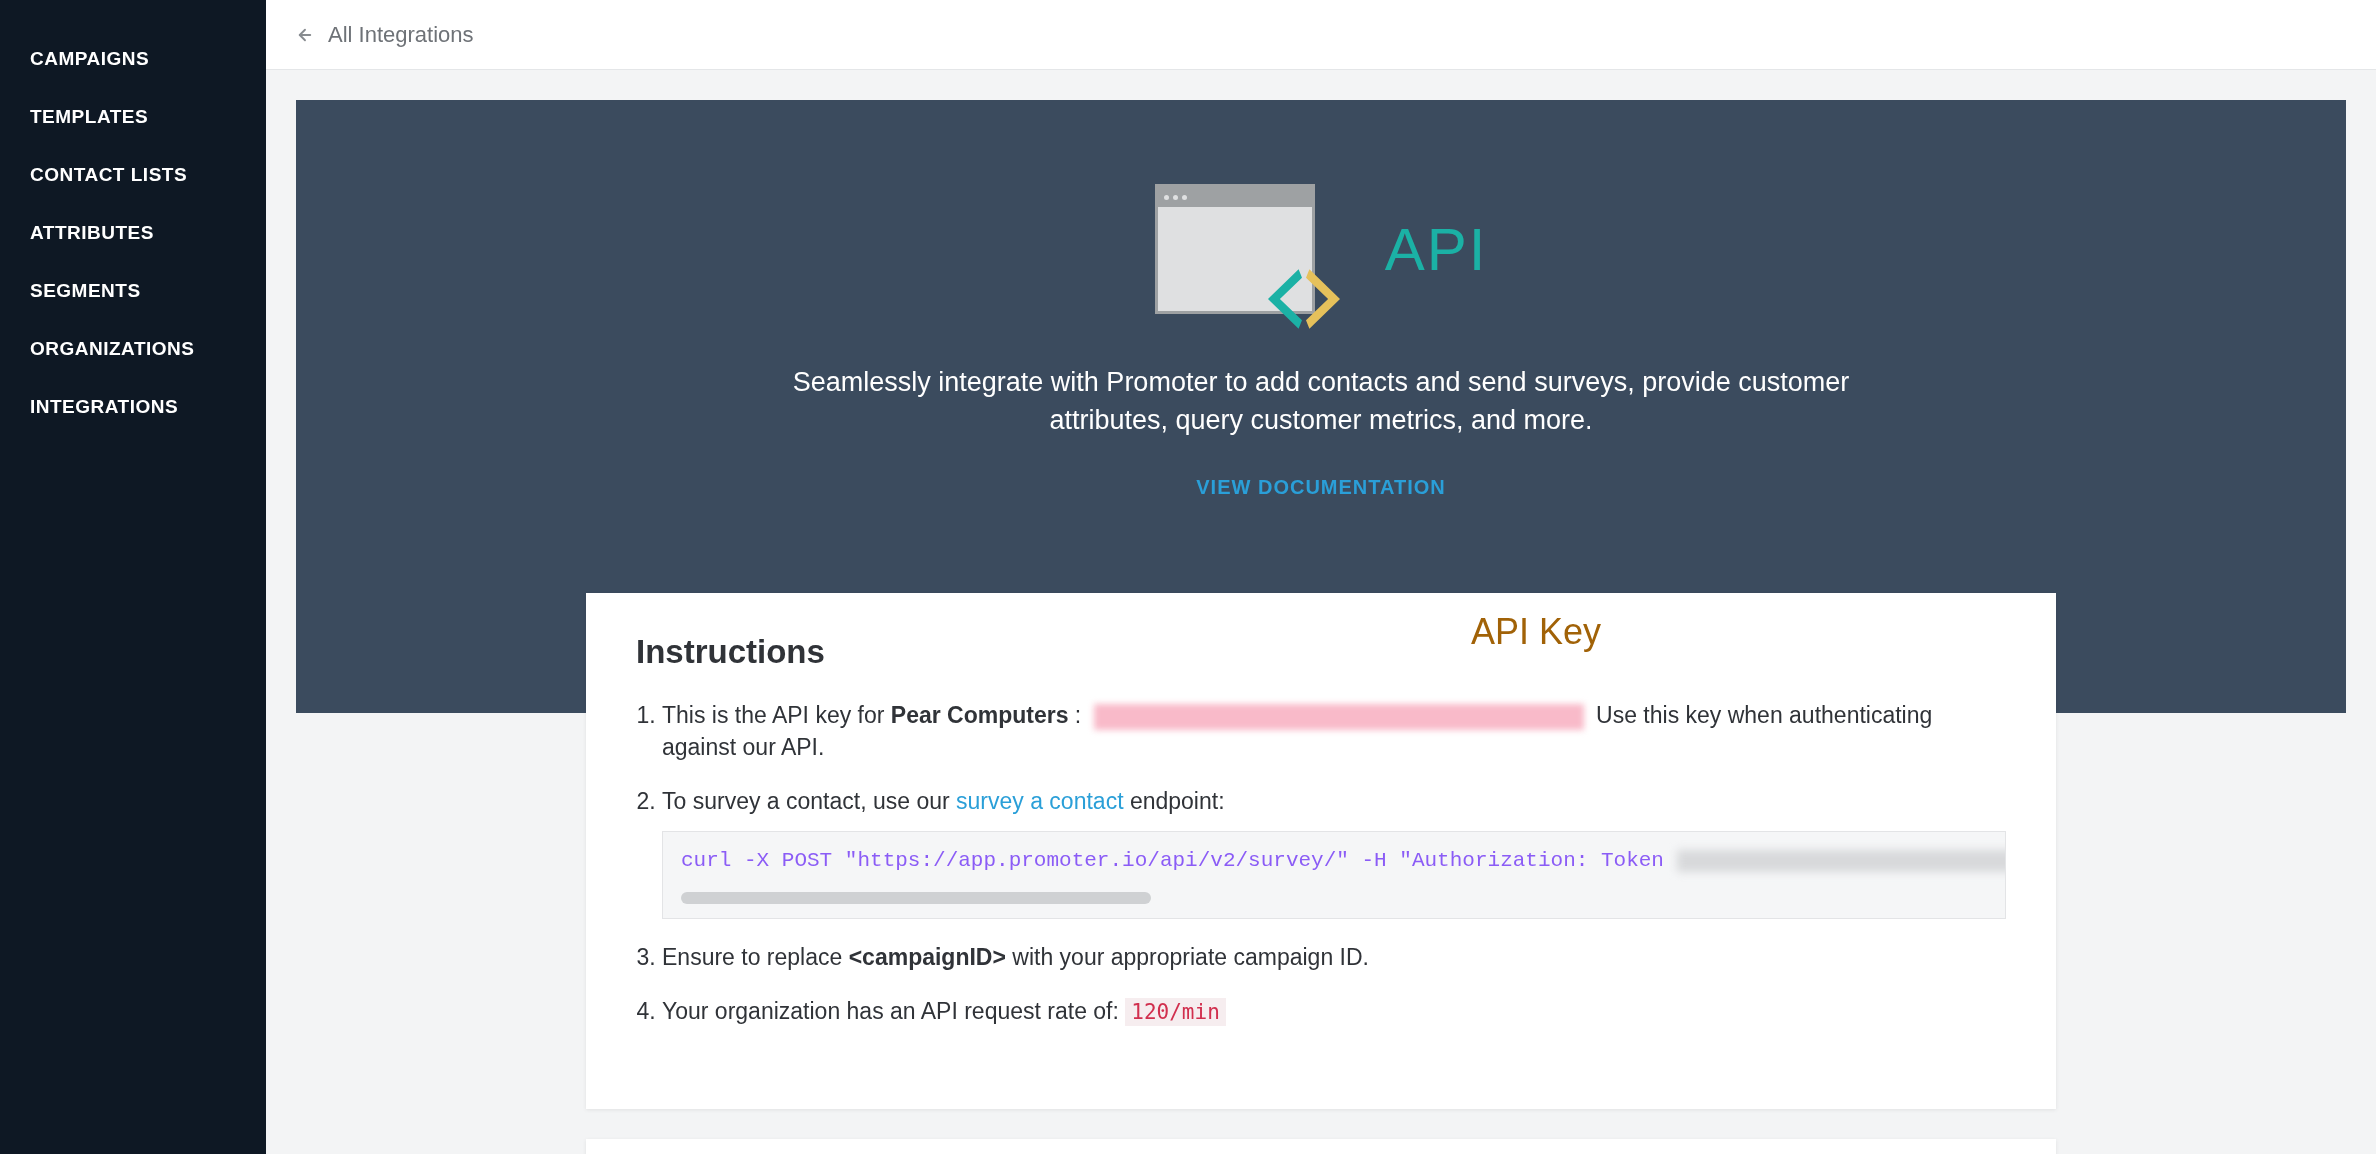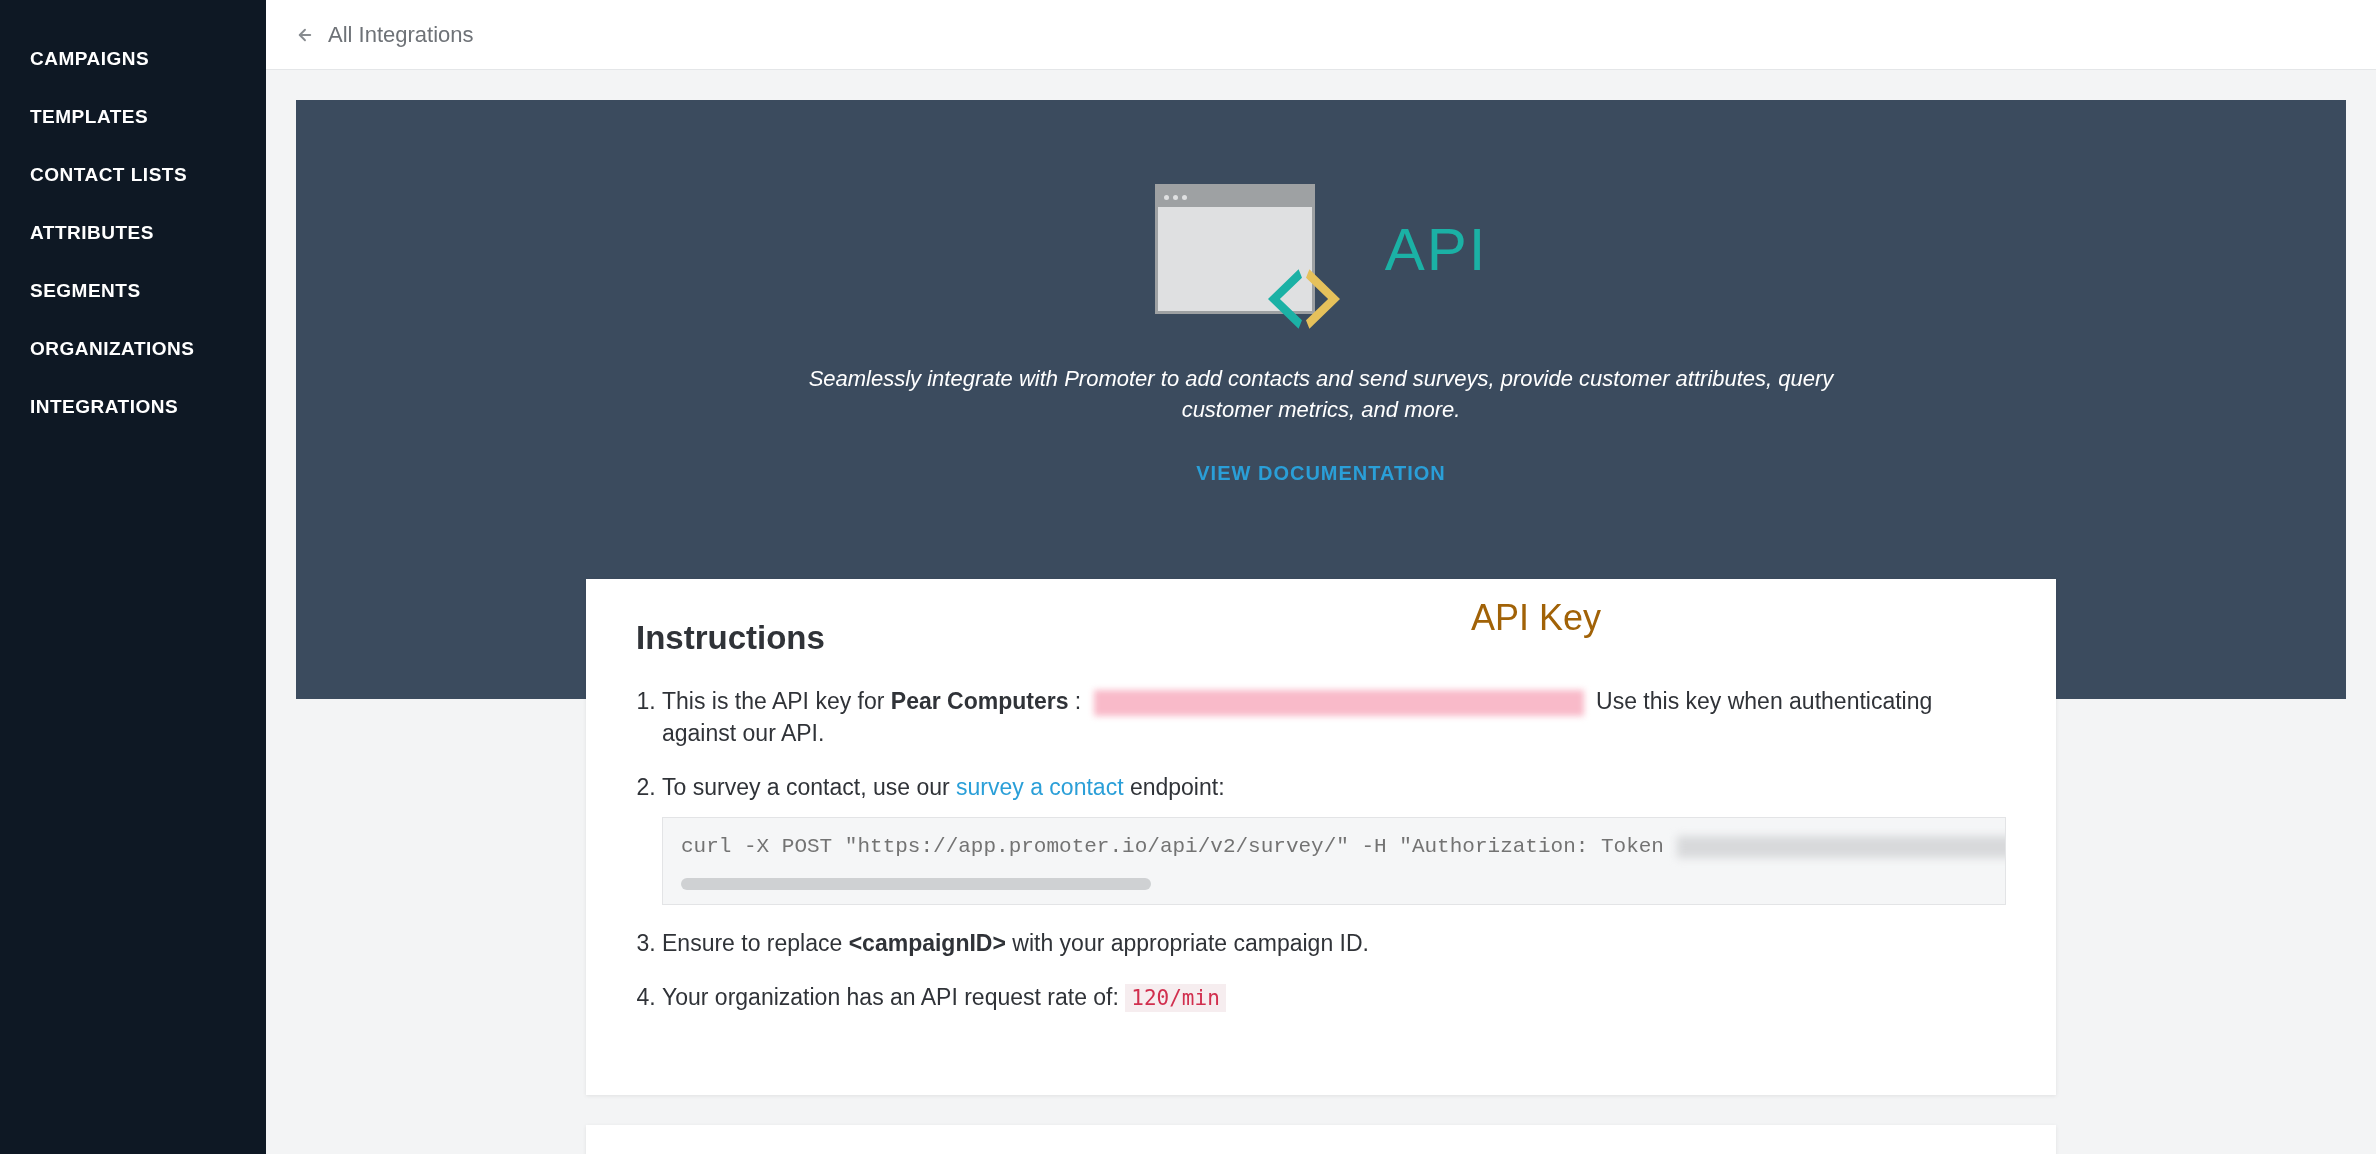--- a/index.html
+++ b/index.html
@@ -114,25 +114,24 @@
   }
   .api-label {
     font-size: 60px;
     font-weight: 400;
     color: #1BB1A5;
     margin-left: 70px;
     letter-spacing: 2px;
   }
   .hero-desc {
     color: #ffffff;
-    font-size: 22px;
+    font-size: 27px;
     line-height: 1.4;
     max-width: 1080px;
     margin: 0 auto 36px auto;
-    font-style: italic;
   }
   .view-doc {
     color: #2a9fd8;
     font-weight: 700;
     font-size: 20px;
     letter-spacing: 1px;
     cursor: pointer;
     display: inline-block;
   }
   
@@ -178,21 +177,21 @@
     margin: 0 6px;
   }
   .link { color: #2a9fd8; cursor: pointer; }
   .code-block {
     background: #f5f6f7;
     border: 1px solid #e3e4e6;
     padding: 14px 18px 14px 18px;
     margin-top: 14px;
     font-family: "SFMono-Regular", Consolas, "Liberation Mono", Menlo, monospace;
     font-size: 21px;
-    color: #737373;
+    color: #8b5cf6;
     white-space: nowrap;
     overflow: hidden;
     position: relative;
   }
   .code-redacted {
     display: inline-block;
     width: 420px;
     height: 22px;
     background: #d8d9db;
     filter: blur(4px);

